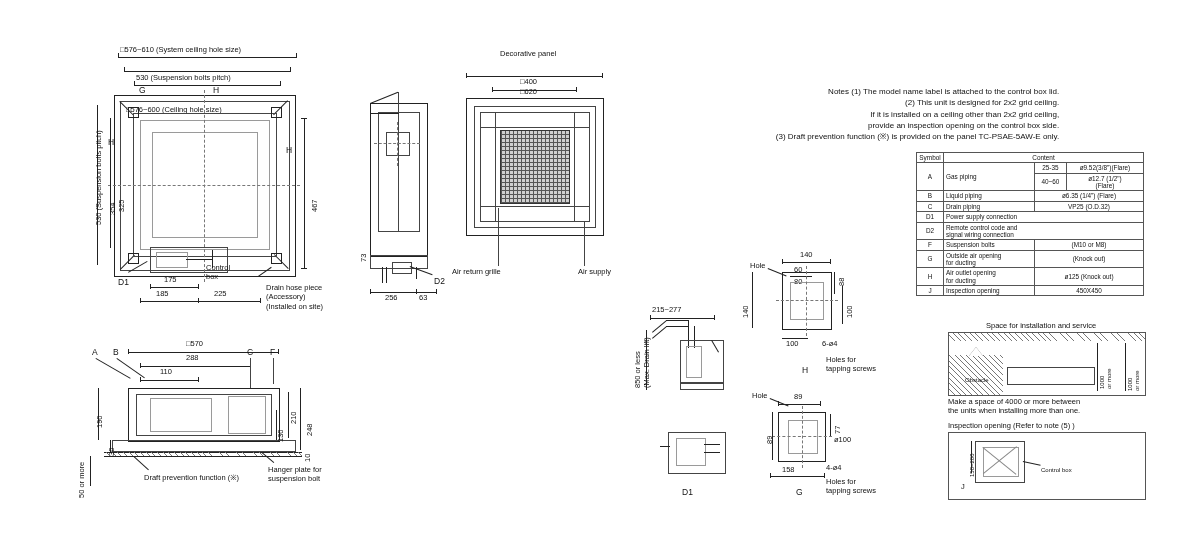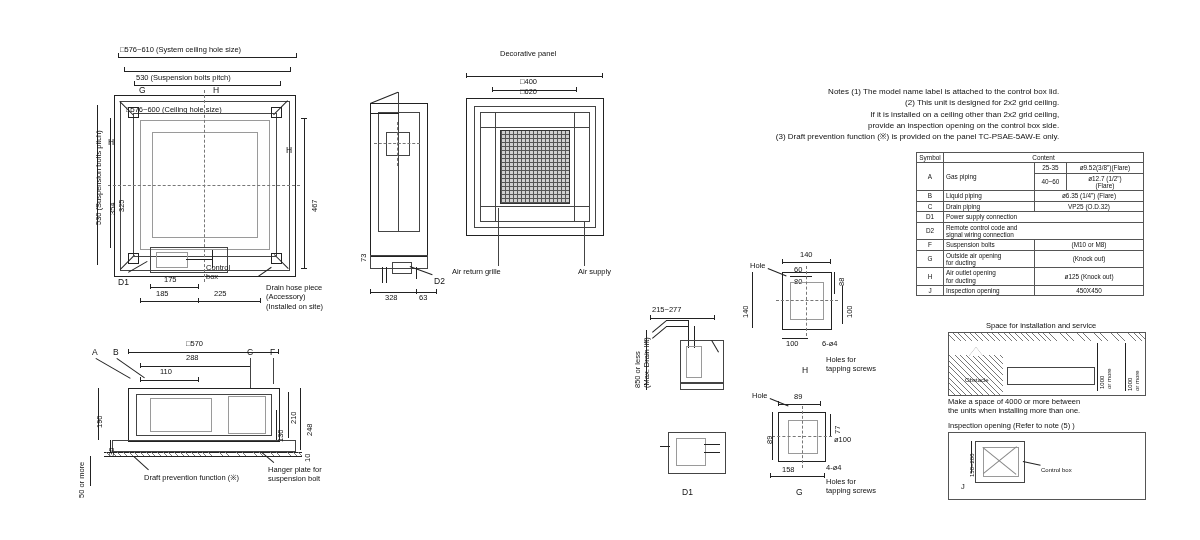--- a/index.html
+++ b/index.html
@@ -175,21 +175,21 @@
     <div class="box2" style="left:370px;top:255px;width:56px;height:12px;"></div>
     <div class="ln v" style="left:382px;top:267px;height:16px;"></div>
     <div class="ln v" style="left:386px;top:267px;height:16px;"></div>
     <div class="box2" style="left:392px;top:262px;width:18px;height:10px;"></div>
     <div class="ln v" style="left:416px;top:267px;height:12px;"></div>
 
     <div class="lbl rot90" style="left:360px;top:262px;">73</div>
     <div class="ln h" style="left:370px;top:292px;width:46px;"></div>
     <div class="tick" style="left:370px;top:289px;"></div>
     <div class="tick" style="left:416px;top:289px;"></div>
-    <div class="lbl" style="left:385px;top:294px;">328</div>
+    <div class="lbl" style="left:385px;top:294px;">256</div>
     <div class="ln h" style="left:416px;top:292px;width:20px;"></div>
     <div class="tick" style="left:436px;top:289px;"></div>
     <div class="lbl" style="left:419px;top:294px;">63</div>
     <div class="lbl md" style="left:434px;top:277px;">D2</div>
     <div class="ln" style="left:410px;top:266px;width:24px;height:1px;transform:rotate(20deg);transform-origin:left top;"></div>
   </div>
 
   <div>
     <div class="lbl" style="left:500px;top:50px;">Decorative panel</div>
 

